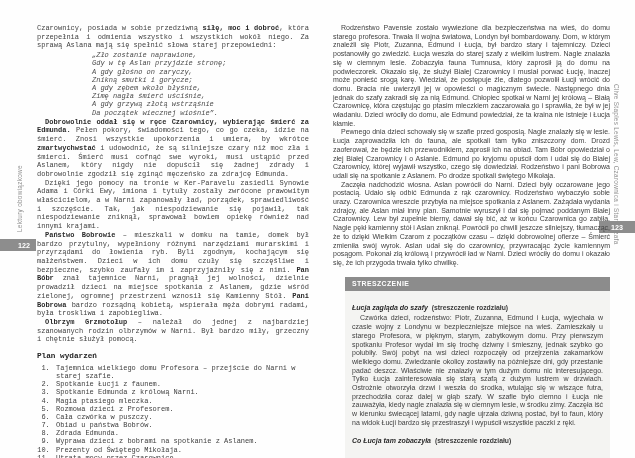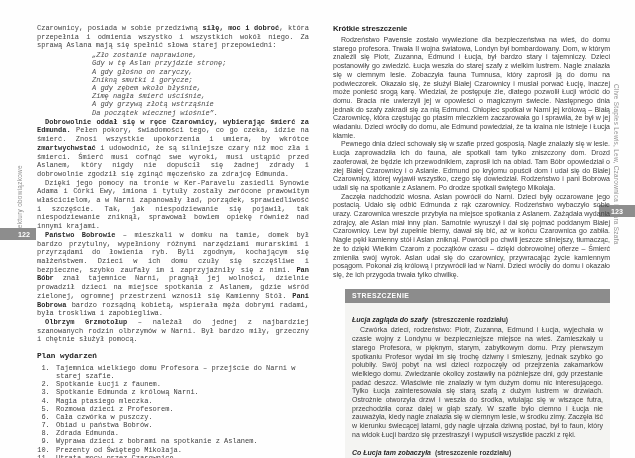--- a/index.html
+++ b/index.html
@@ -24,22 +24,22 @@
   .tab-label.right { left: 613px; top: 84px; height: 140px; }
   .pagenum {
     position: absolute;
     width: 36px; height: 12px;
     background: #8d8d8d;
     color: #ffffff;
     font-size: 7.2px; font-weight: bold;
     display: flex; align-items: center;
     box-sizing: border-box;
   }
-  .pagenum.left  { left: 0; top: 228px; justify-content: flex-end; padding-right: 6px; text-align: right; }
-  .pagenum.right { left: 599px; top: 205px; justify-content: center; }
+  .pagenum.left  { left: 0; top: 239px; justify-content: flex-end; padding-right: 6px; text-align: right; }
+  .pagenum.right { left: 599px; top: 221px; justify-content: center; }
 
   
   .page { position: absolute; top: 24px; color: #414141; font-size: 7px; line-height: 8.7px; }
   .page-left  { left: 37px;  width: 272px; font-family: Liberation Mono, monospace; }
   .page-right { left: 333px; width: 277px; }
 
   p.para { margin: 0; text-align: justify; text-indent: 8px; }
   p.para.noindent { text-indent: 0; }
   .seg-b { font-weight: bold; color: #2b2b2b; }
 
@@ -127,21 +127,20 @@
         <li>Uwolnienie Edmunda.</li>
         <li>Odejście i śmierć Aslana.</li>
         <li>Zwycięstwo nad śmiercią – zmartwychwstanie Aslana.</li>
         <li>Ożywienie kamiennych posągów.</li>
         <li>Ostatnia bitwa – zwycięstwo.</li>
         <li>Powrót do rzeczywistości.</li>
       </ol>
   </div>
 
   <div class="page page-right">
-    <h3 class="heading">Krótkie streszczenie</h3>
     <p class="para">Rodzeństwo Pavensie zostało wywiezione dla bezpieczeństwa na wieś, do domu starego profesora. Trwała II wojna światowa, Londyn był bombardowany. Dom, w którym znaleźli się Piotr, Zuzanna, Edmund i Łucja, był bardzo stary i tajemniczy. Dzieci postanowiły go zwiedzić. Łucja weszła do starej szafy z wielkim lustrem. Nagle znalazła się w ciemnym lesie. Zobaczyła fauna Tumnusa, który zaprosił ją do domu na podwieczorek. Okazało się, że służył Białej Czarownicy i musiał porwać Łucję, inaczej może ponieść srogą karę. Wiedział, że postępuje źle, dlatego pozwolił Łucji wrócić do domu. Bracia nie uwierzyli jej w opowieści o magicznym świecie. Następnego dnia jednak do szafy zakradł się za nią Edmund. Chłopiec spotkał w Narni jej królową – Białą Czarownicę, która częstując go ptasim mleczkiem zaczarowała go i sprawiła, że był w jej władaniu. Dzieci wróciły do domu, ale Edmund powiedział, że ta kraina nie istnieje i Łucja kłamie.</p>
     <p class="para">Pewnego dnia dzieci schowały się w szafie przed gosposią. Nagle znalazły się w lesie. Łucja zaprowadziła ich do fauna, ale spotkali tam tylko zniszczony dom. Drozd zaoferował, że będzie ich przewodnikiem, zaprosił ich na obiad. Tam Bóbr opowiedział o złej Białej Czarownicy i o Aslanie. Edmund po kryjomu opuścił dom i udał się do Białej Czarownicy, której wyjawił wszystko, czego się dowiedział. Rodzeństwo i pani Bobrowa udali się na spotkanie z Aslanem. Po drodze spotkali świętego Mikołaja.</p>
     <p class="para">Zaczęła nadchodzić wiosna. Aslan powrócił do Narni. Dzieci były oczarowane jego postacią. Udało się odbić Edmunda z rąk czarownicy. Rodzeństwo wybaczyło sobie urazy. Czarownica wreszcie przybyła na miejsce spotkania z Aslanem. Zażądała wydania zdrajcy, ale Aslan miał inny plan. Samotnie wyruszył i dał się pojmać poddanym Białej Czarownicy. Lew był zupełnie bierny, dawał się bić, aż w końcu Czarownica go zabiła. Nagle pękł kamienny stół i Aslan zniknął. Powrócił po chwili jeszcze silniejszy, tłumacząc, że to dzięki Wielkim Czarom z początków czasu – dzięki dobrowolnej ofierze – Śmierć zmieniła swój wyrok. Aslan udał się do czarownicy, przywracając życie kamiennym posągom. Pokonał złą królową i przywrócił ład w Narni. Dzieci wróciły do domu i okazało się, że ich przygoda trwała tylko chwilkę.</p>
 
     <div class="bar">STRESZCZENIE</div>
     <div class="panel">
       <div class="sec">
         <div class="sec-head">
           <span class="sec-title">Łucja zagląda do szafy</span>
           <span class="sec-sub">(streszczenie rozdziału)</span>

